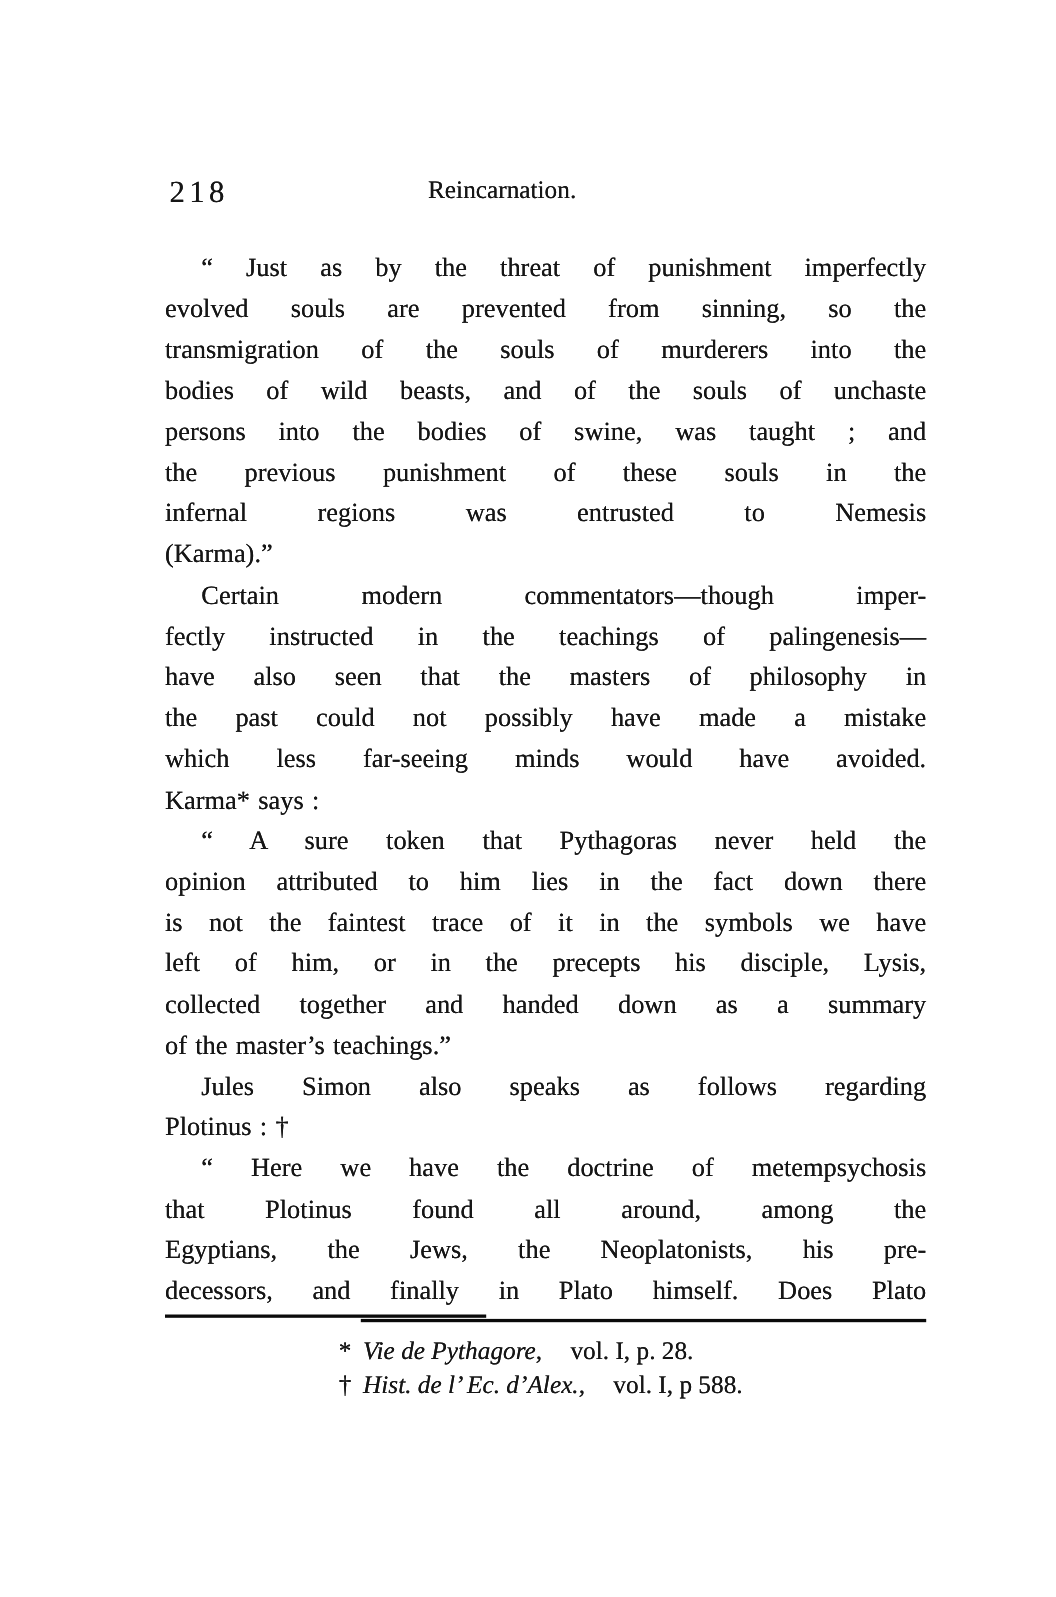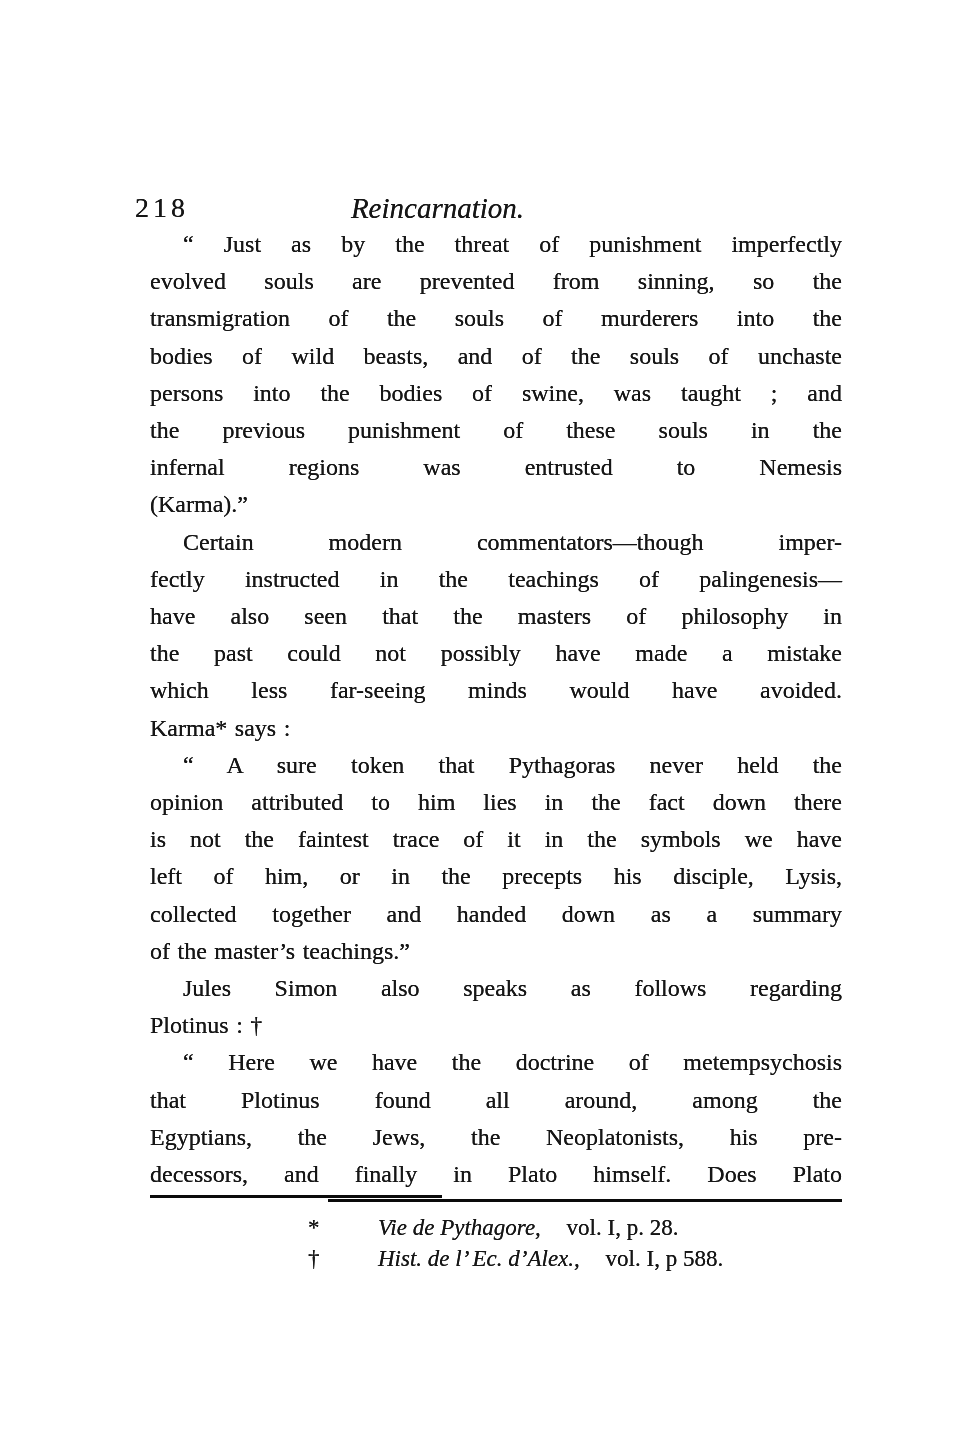--- a/index.html
+++ b/index.html
@@ -10,33 +10,32 @@
   }
   .sheet {
     position: relative;
     width: 960px; height: 1452px;
     background: #ffffff;
     color: #161616;
     overflow: hidden;
   }
   .page-header {
     position: absolute;
-    top: 160px; left: 133px;
-    width: 692px; height: 34px; margin-top: 32px;
+    top: 160px; left: 152px;
+    width: 692px; height: 34px;
   }
   .page-number {
     position: absolute; left: 2px; top: 0;
     font-size: 28px; letter-spacing: 4px;
     text-shadow: 0 0 0.5px currentColor;
   }
   .running-title {
     position: absolute; left: 44%; top: 0;
     transform: translateX(-50%);
-    font-style: italic;
-    font-size: 29px;
+    font-size: 23px;
     text-shadow: 0 0 0.5px currentColor;
     text-align: right;
   }
   .text-block {
     position: absolute;
     top: 226px; left: 150px;
     width: 692px;
     font-size: 24px;
     line-height: 37.2px;
     word-spacing: 1.5px;
@@ -60,21 +59,21 @@
   }
   .footnotes {
     position: absolute;
     top: 1212px; left: 308px;
     font-size: 23px;
     line-height: 31px;
     text-shadow: 0 0 0.4px currentColor;
   }
   .footnote-row { white-space: nowrap; }
   .footnote-marker { display: inline-block; width: 22px; }
-  .footnote-work { font-style: italic; margin-left: 48px; }
+  .footnote-work { font-style: italic; }
   .footnote-citation { font-style: normal; margin-left: 20px; }
 </style>
 </head>
 <body>
 
 <div class="sheet">
 
   <div class="page-header">
     <span class="page-number">218</span>
     <span class="running-title">Reincarnation.</span>

